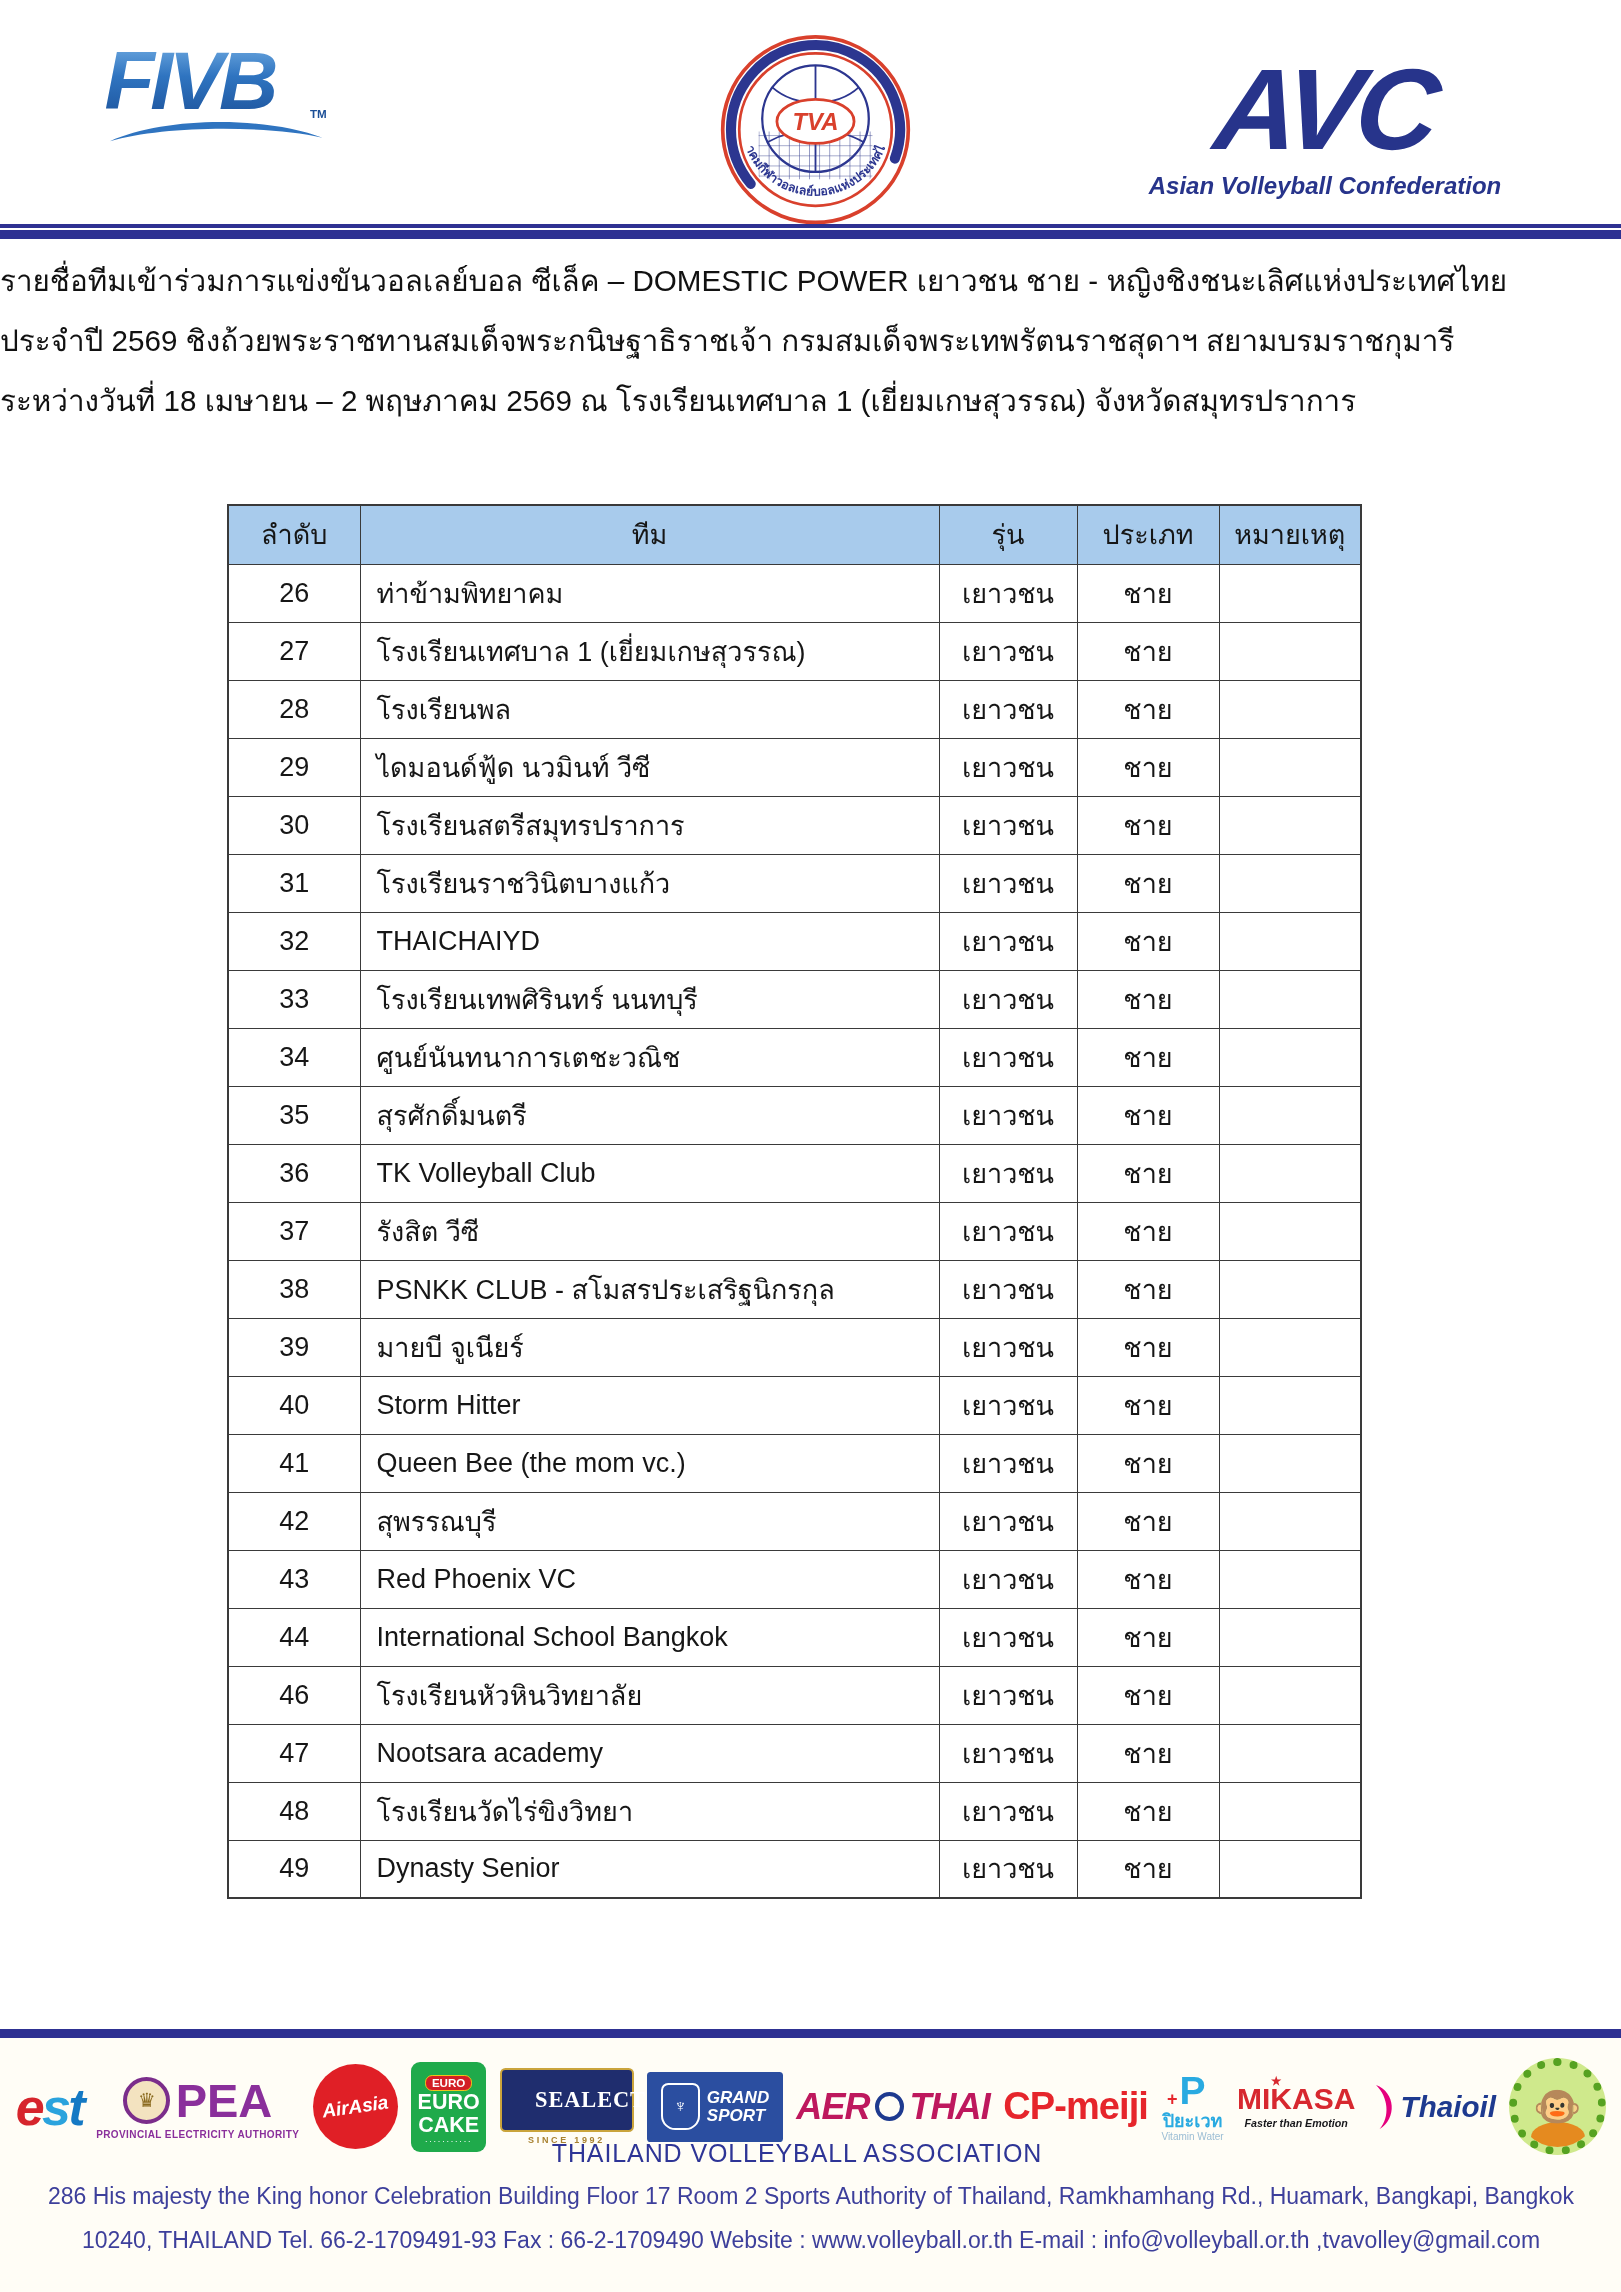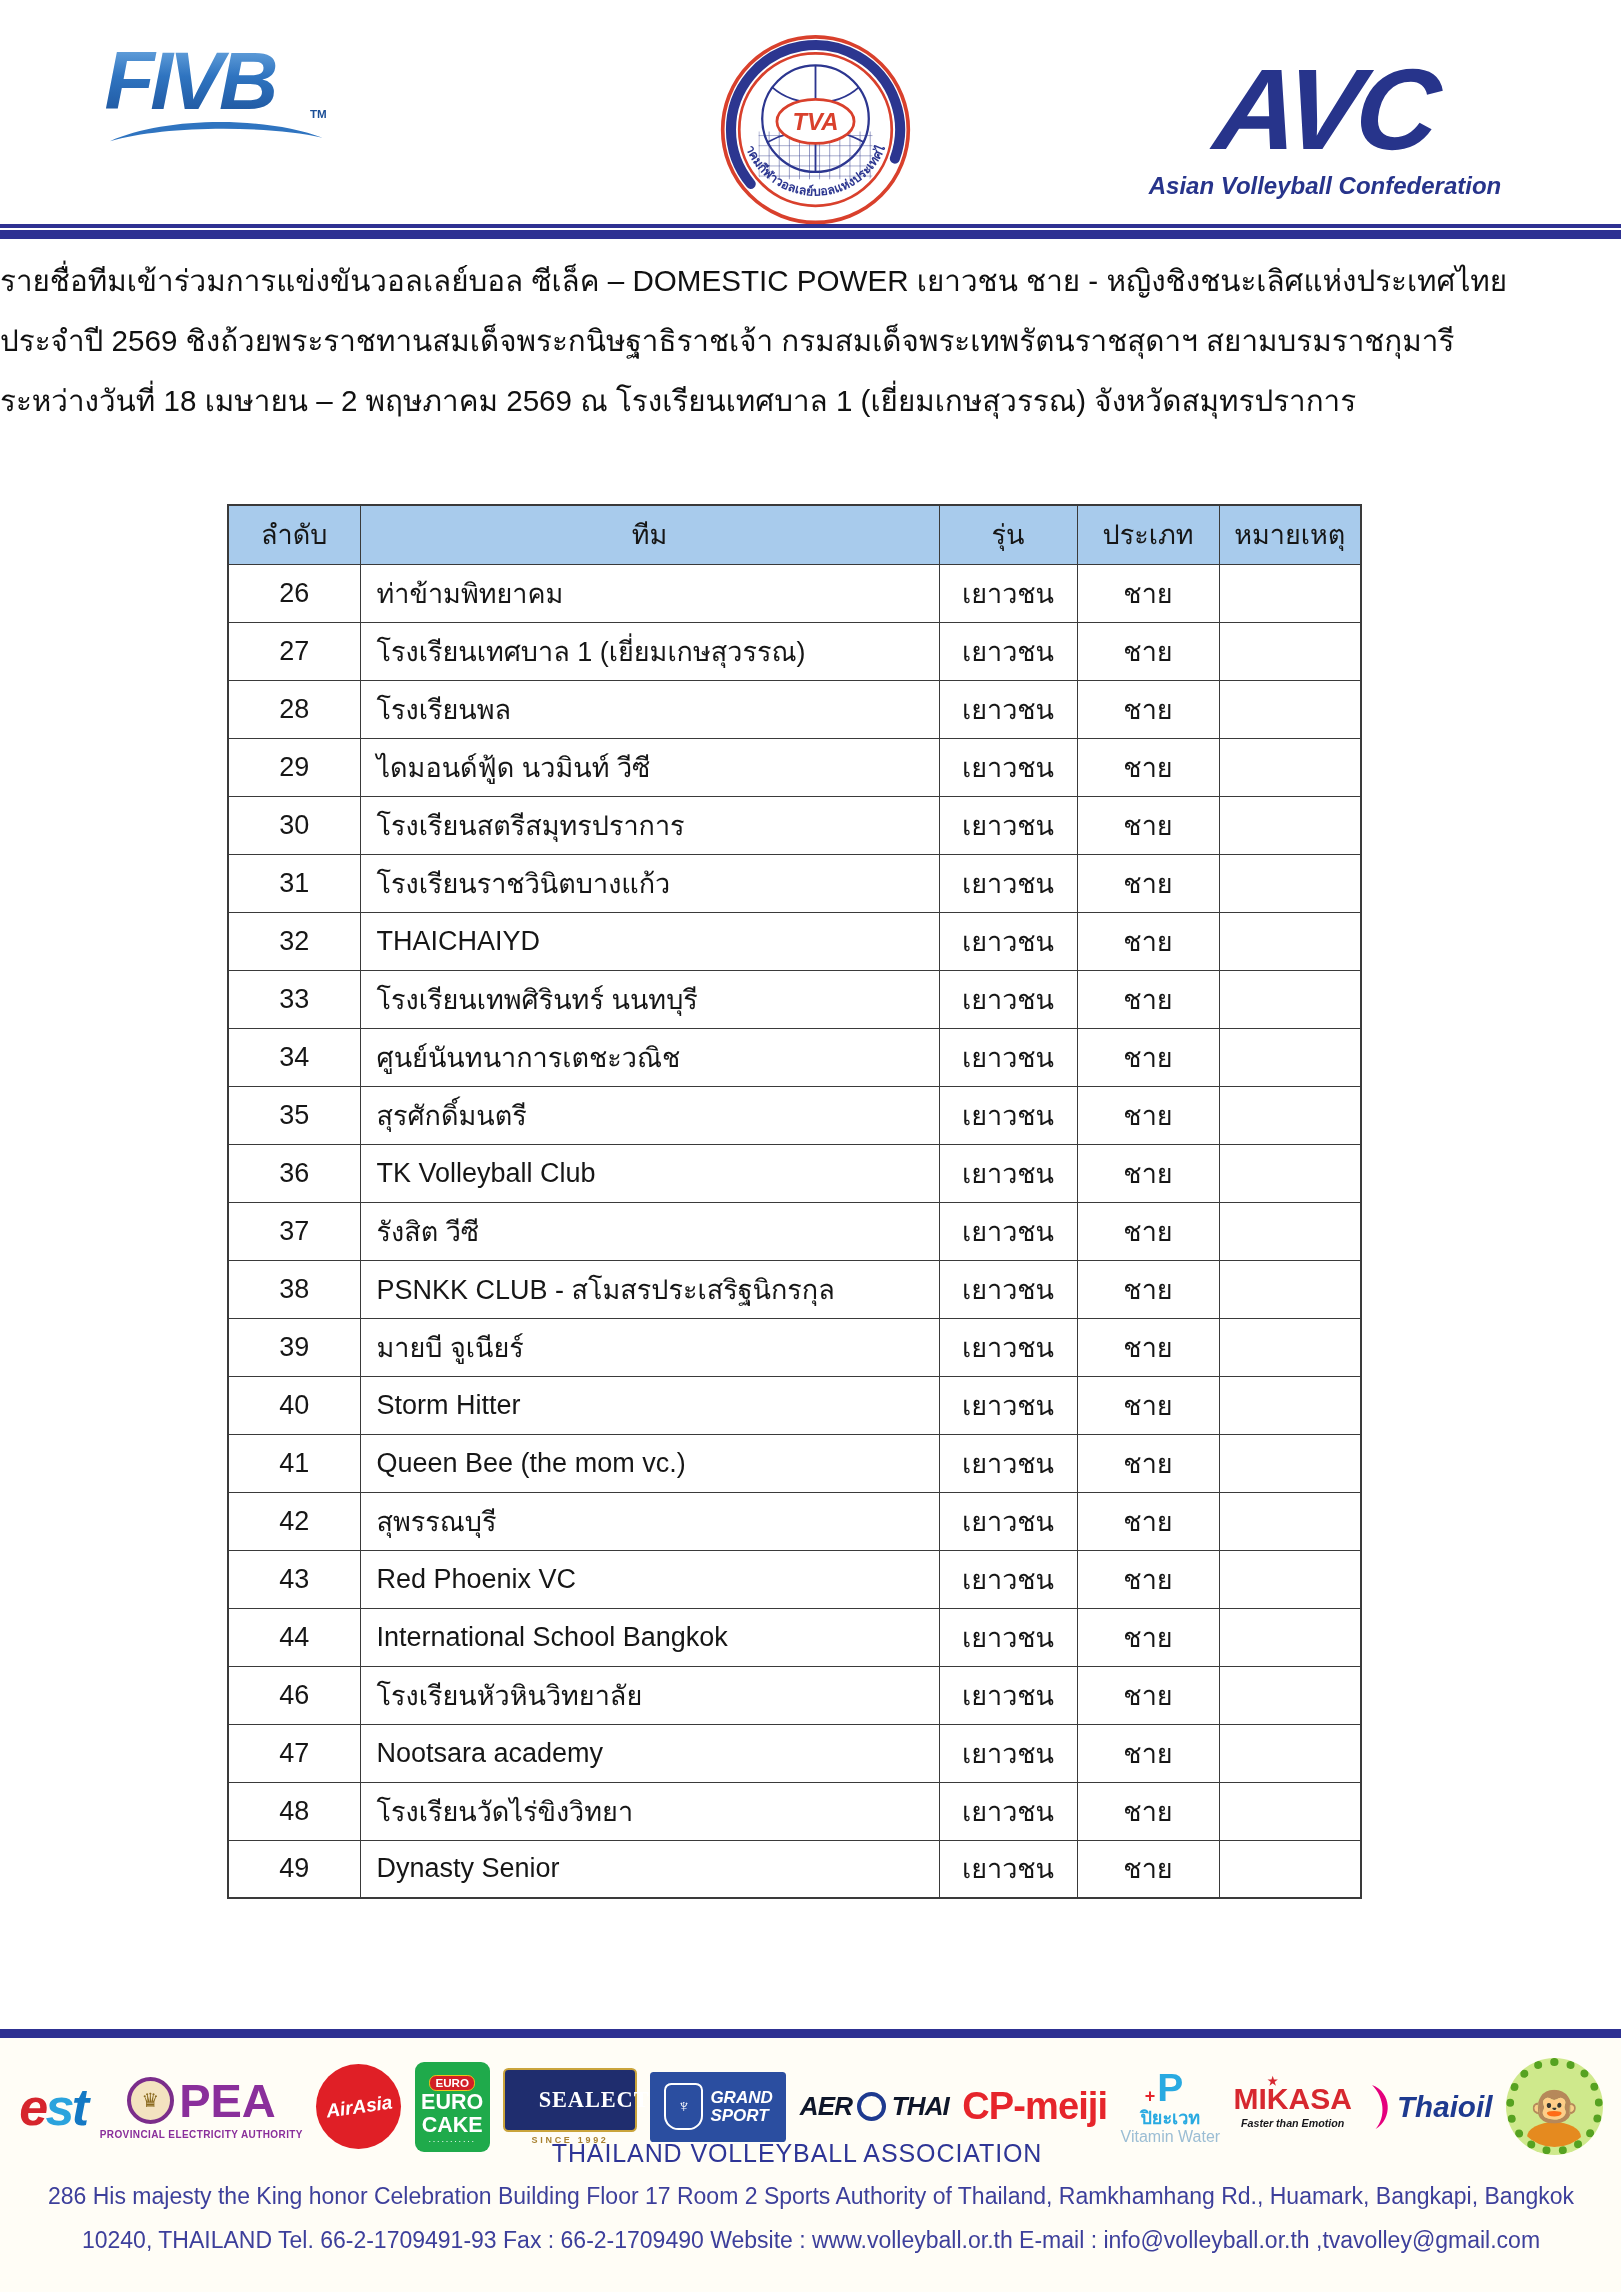--- a/index.html
+++ b/index.html
@@ -106,30 +106,30 @@
   }
   .sealect-since { color: #a8812f; font-size: 9px; letter-spacing: 2.7px; margin-top: 2.7px; font-weight: bold; }
 
   .sp-grandsport { width: 136px; height: 70px; background: #2b4ea0; border-radius: 3.6px; gap: 7.2px; }
   .gs-shield {
     width: 39px; height: 47px; border: 2.7px solid #ffffff; border-radius: 7.2px 7.2px 14.3px 14.3px;
     display: flex; align-items: center; justify-content: center; color: #ffffff; font-size: 18px;
   }
   .gs-text { color: #ffffff; font-weight: bold; font-style: italic; font-size: 17px; line-height: 18px; }
 
-  .sp-aerothai { gap: 3.6px; color: #0f172a; font-weight: bold; font-style: italic; font-size: 26px; letter-spacing: -0.9px; }
+  .sp-aerothai { gap: 3.6px; color: #be185d; font-weight: bold; font-style: italic; font-size: 36px; letter-spacing: -0.9px; }
   .aero-circle { width: 29px; height: 29px; border: 4.5px solid #1e3a8f; border-radius: 50%; margin: 0 1.8px; }
 
   .sp-cpmeiji { color: #e6252b; font-weight: bold; font-size: 38px; letter-spacing: -0.9px; }
 
   .sp-piyavate { flex-direction: column; line-height: 1; }
   .piy-p { color: #29aae1; font-weight: bold; font-size: 39px; position: relative; }
   .piy-plus { color: #e6252b; font-size: 18px; position: absolute; left: -12.5px; bottom: 1.8px; }
   .piy-thai { color: #29aae1; font-weight: bold; font-size: 18px; margin-top: 1.8px; }
-  .piy-sub { color: #9bbdd4; font-size: 16px; margin-top: 1.8px; }
+  .piy-sub { color: #9bbdd4; font-size: 10px; margin-top: 1.8px; }
 
   .sp-mikasa { flex-direction: column; line-height: 1; }
   .mikasa-text { color: #d7282f; font-weight: bold; font-size: 30px; letter-spacing: 0px; position: relative; }
   .mikasa-star { color: #d7282f; font-size: 11.6px; position: absolute; top: -9px; left: 34px; }
   .mikasa-tag { color: #17171b; font-weight: bold; font-style: italic; font-size: 10.7px; margin-top: 3.6px; }
 
   .sp-thaioil { gap: 1.8px; text-align: center; }
   .thaioil-swoosh { width: 30px; height: 48px; }
   .thaioil-text { color: #1e3a8f; font-weight: bold; font-style: italic; font-size: 29.6px; }
 

